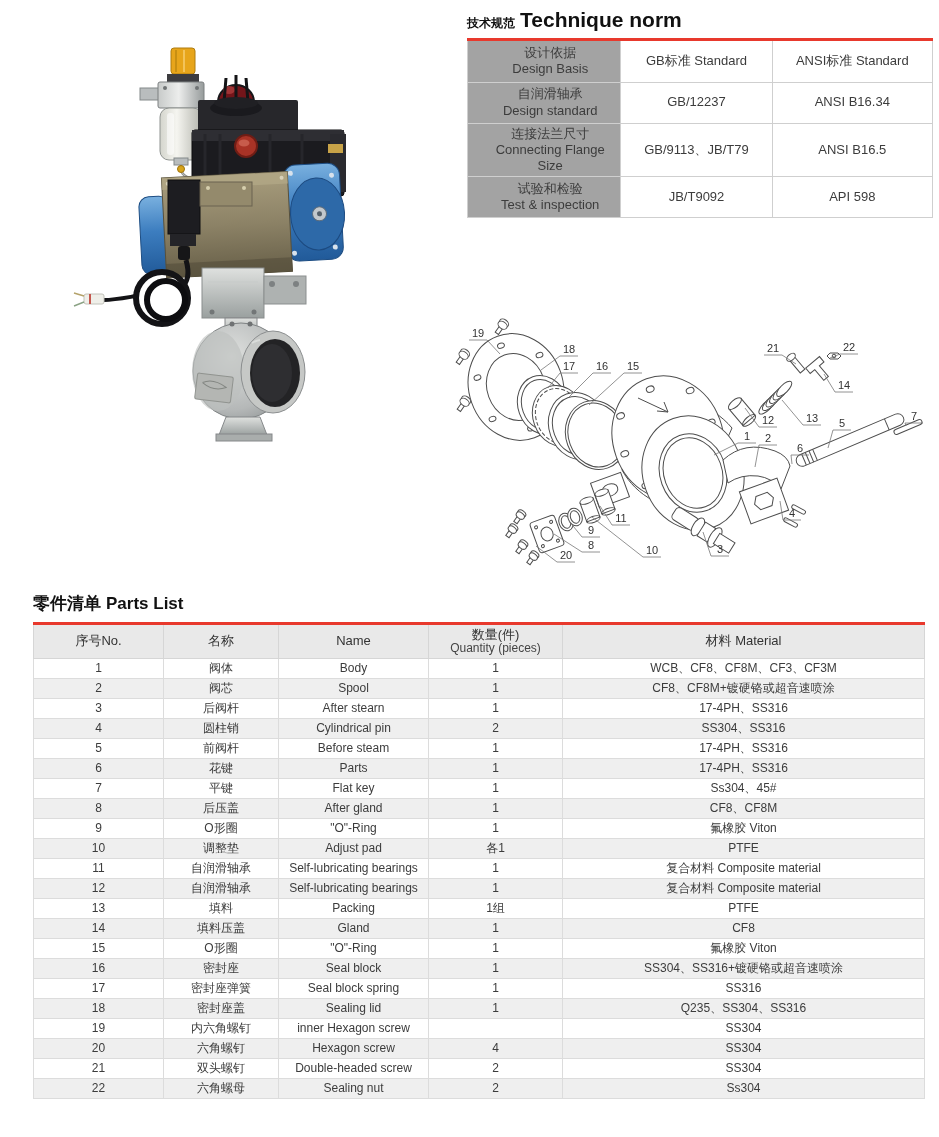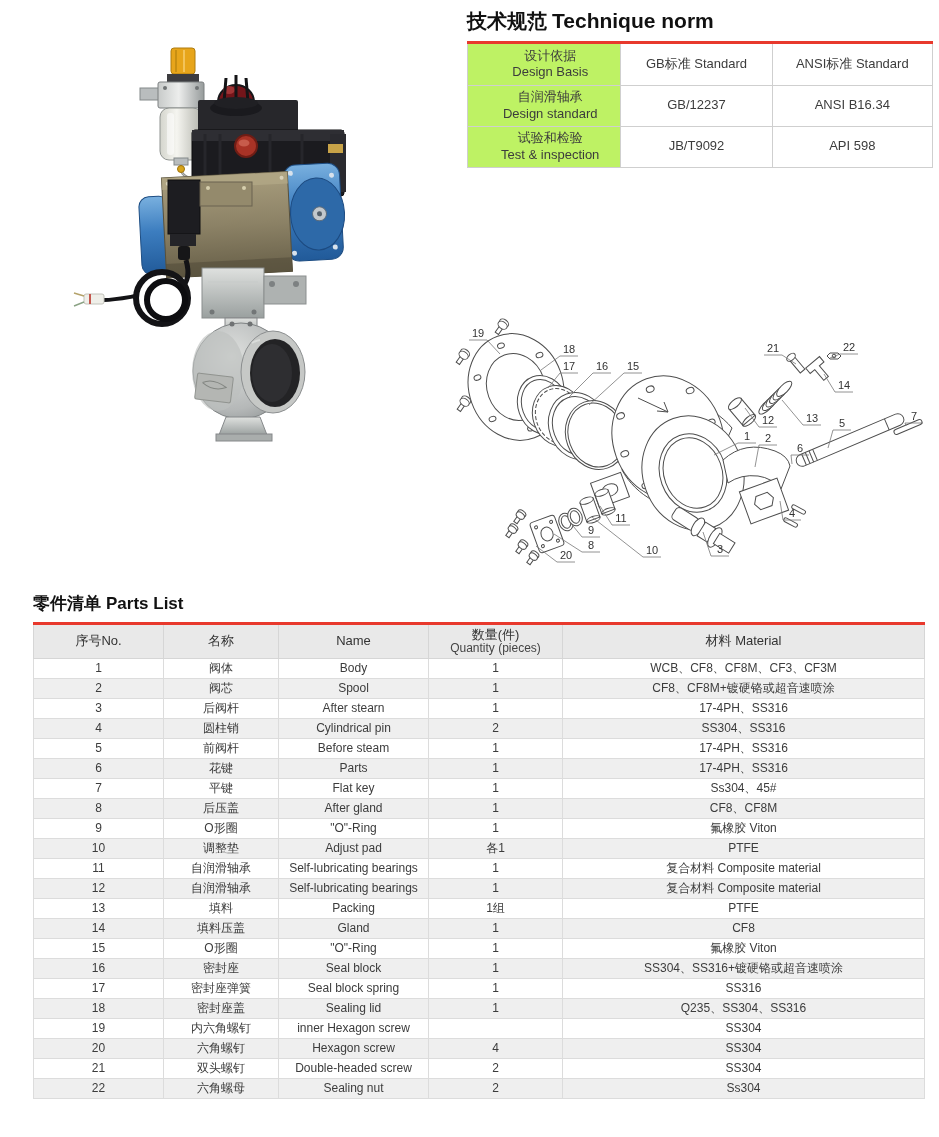--- a/index.html
+++ b/index.html
@@ -2,31 +2,31 @@
 <html><head>
 <meta charset="utf-8">
 <style>
   * { margin:0; padding:0; box-sizing:border-box; }
   html,body { background:#ffffff; }
   body { font-family:"Liberation Sans","DejaVu Sans",sans-serif; color:#3c3c3c; }
   .page { position:relative; width:939px; height:1137px; background:#fff; overflow:hidden; }
 
   
   .sec-title { font-weight:bold; color:#111; letter-spacing:0; }
-  .sec-title .zh { font-size:20px; }
+  .sec-title .zh { font-size:12px; }
   .sec-title .en { font-size:21px; margin-left:5px; }
   .redline { height:0; border-top:3px solid #e8392d; }
 
   
   .tn-sec { position:absolute; left:467px; top:8px; width:466px; }
   .tn-sec .redline { margin-top:6px; }
   table.tn { width:100%; border-collapse:collapse; table-layout:fixed; }
   table.tn td, table.tn th { border:1px solid #cfcfcf; text-align:center; vertical-align:middle;
     font-size:13px; font-weight:normal; color:#3c3c3c; height:41px; line-height:1.25; padding:2px 4px; }
-  table.tn th { background:#bef264;padding-left:16px; }
+  table.tn th { background:#a3a3a3;padding-left:16px; }
   table.tn col.c1 { width:33%; } table.tn col.c2 { width:32.5%; } table.tn col.c3 { width:34.5%; }
   table.tn tr > * { border-top:none; }
   table.tn .lab2 { display:block; }
 
   
   .pl-sec { position:absolute; left:33px; top:592px; width:892px; }
   .pl-sec .sec-title .zh, .pl-sec .sec-title .en { font-size:17px; }
   .pl-sec .redline { margin-top:7px; }
   table.pl { width:100%; border-collapse:collapse; table-layout:fixed; }
   table.pl col.c1 { width:130px; } table.pl col.c2 { width:115px; }
@@ -219,20 +219,28 @@
           <td>GB标准 Standard</td>
           <td>ANSI标准 Standard</td>
         </tr>
         <tr>
           <th>
               <span class="lab2">自润滑轴承</span>
               <span class="lab2">Design standard</span>
             </th>
           <td>GB/12237</td>
           <td>ANSI B16.34</td>
+        </tr>
+        <tr>
+          <th>
+              <span class="lab2">连接法兰尺寸</span>
+              <span class="lab2">Connecting Flange Size</span>
+            </th>
+          <td>GB/9113、JB/T79</td>
+          <td>ANSI B16.5</td>
         </tr>
         <tr>
           <th>
               <span class="lab2">试验和检验</span>
               <span class="lab2">Test &amp; inspection</span>
             </th>
           <td>JB/T9092</td>
           <td>API 598</td>
         </tr>
       </tbody>

